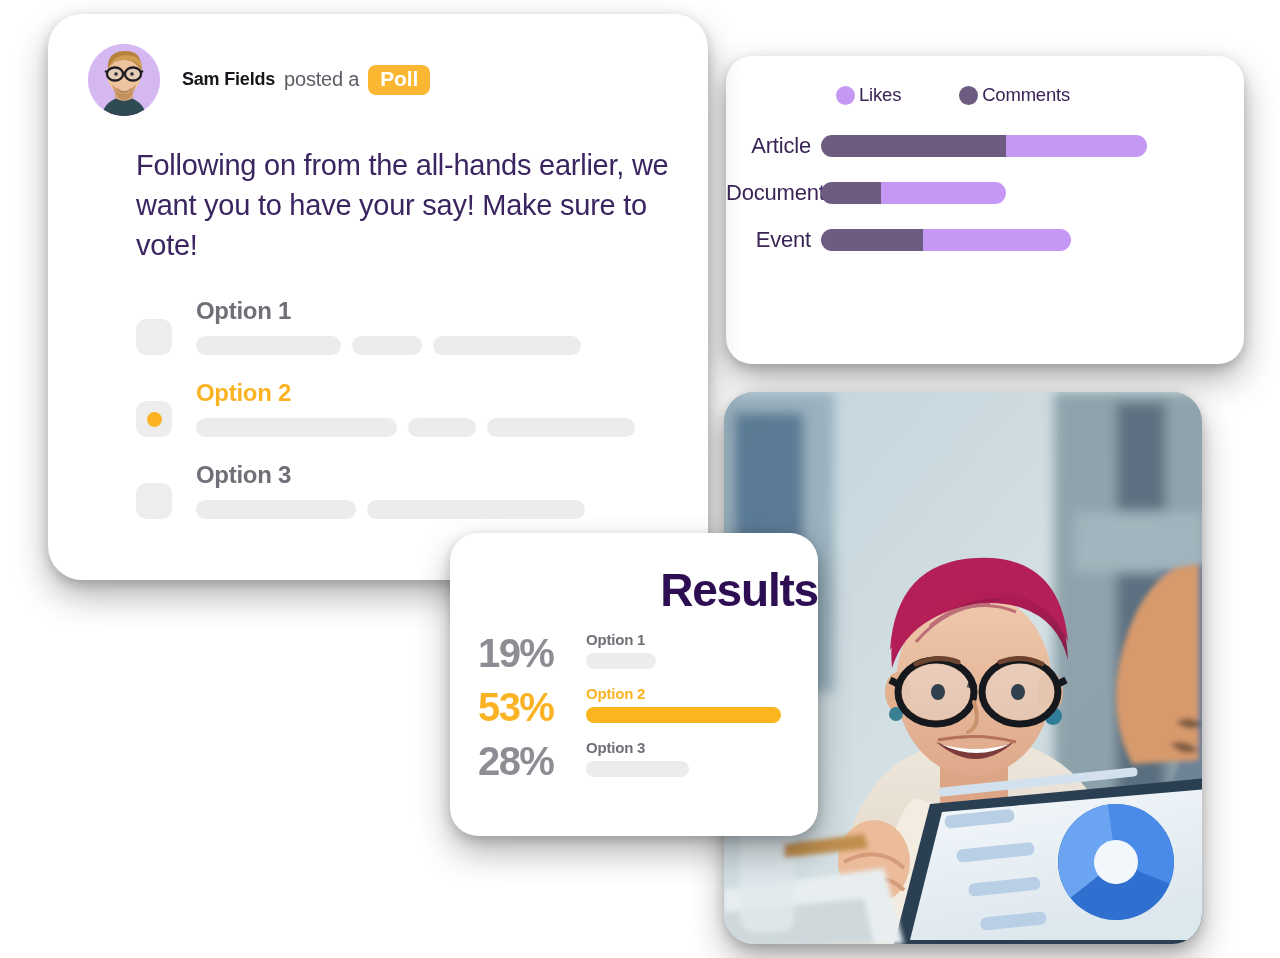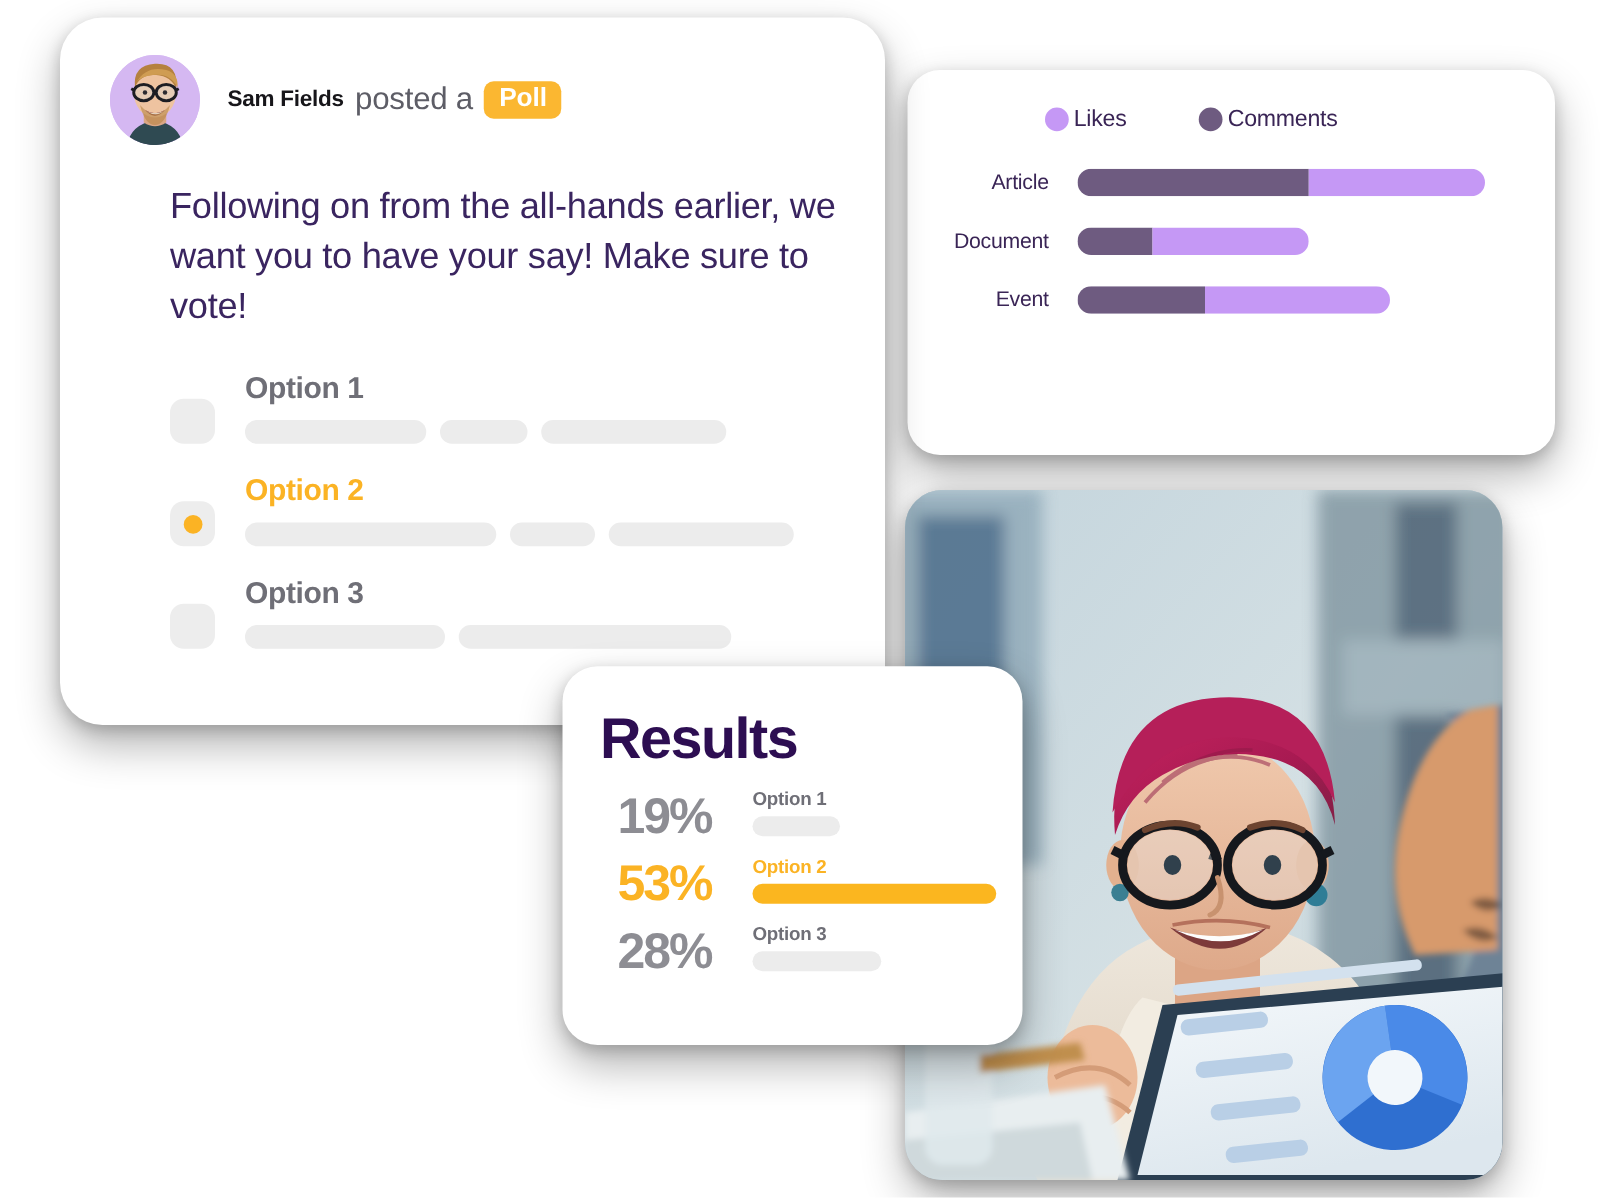--- a/index.html
+++ b/index.html
@@ -25,21 +25,21 @@
 
   .avatar {
     width:72px; height:72px; border-radius:50%;
     background:#d5b8f2; overflow:hidden; position:relative; flex:none;
   }
   .avatar svg { display:block; width:100%; height:100%; }
 
   .poll-head-txt { margin-left:22px; }
   .poll-name-line { display:flex; align-items:center; gap:9px; white-space:nowrap; }
   .poll-name { font-size:18px; font-weight:bold; color:#17161a; letter-spacing:-.2px; }
-  .poll-posted { font-size:25px; color:#5d5d66; letter-spacing:-.2px;text-align:right; }
+  .poll-posted { font-size:20px; color:#5d5d66; letter-spacing:-.2px;text-align:right; }
   .poll-badge {
     background:#fbb731; color:#ffffff; font-size:21px; font-weight:bold;
     border-radius:8px; padding:3px 12px 5px; line-height:1.05; letter-spacing:-.1px;
   }
   .poll-time { font-size:20px; color:#6a6a73; margin-top:7px; }
 
   .poll-body {
     margin:29px 0 0 88px; width:566px;
     font-size:29px; line-height:1.38; color:#3a2560; letter-spacing:-.25px;
   }
@@ -67,41 +67,41 @@
   
   #chart-card { left:726px; top:56px; width:518px; height:308px; border-radius:26px; }
   .legend { display:flex; gap:58px; padding:28px 0 0 110px; align-items:center; }
   .legend-item { display:flex; align-items:center; gap:4px; }
   .legend-dot { width:19px; height:19px; border-radius:50%; }
   .legend-label { font-size:18.5px; color:#3a2556; letter-spacing:-.2px; }
 
   .chart-rows { margin-top:16px; padding:0 0 0 0; }
   .chart-row { display:flex; align-items:center; height:47px; }
   .chart-cat {
-    width:136px; text-align:right; padding-right:23px;
-    font-size:17px; color:#3a2556; letter-spacing:-.2px; flex:none;
+    width:95px; text-align:right; padding-right:10px;
+    font-size:22px; color:#3a2556; letter-spacing:-.2px; flex:none;
   }
   .chart-bar { display:flex; height:22px; border-radius:11px; overflow:hidden; }
   .seg-comments { background:#6e5b80; }
   .seg-likes { background:#c598f5; }
 
   
   #photo-card {
     left:724px; top:392px; width:478px; height:552px;
     border-radius:30px; overflow:hidden; background:#9fb4bf;
   }
   #photo-card svg { display:block; width:100%; height:100%; }
 
   
   #results-card { left:450px; top:533px; width:368px; height:303px; border-radius:28px; }
   .results-title {
     font-size:46px; font-weight:bold; color:#2d0e52;
-    letter-spacing:-1.2px; padding:30px 0 0 30px;
-  }
-  .res-rows { padding:14px 16px 0 28px;margin-left:16px; }
+    letter-spacing:-1.2px; padding:30px 0 0 30px;text-align:right;
+  }
+  .res-rows { padding:14px 16px 0 28px; }
   .res-row { display:flex; align-items:flex-end; margin-bottom:12px; }
   .res-pct {
     font-size:40px; font-weight:bold; color:#8d8d93;
     letter-spacing:-1.6px; width:108px; line-height:1; flex:none;
   }
   .res-pct.sel { color:#fbb324; }
   .res-right { padding-bottom:4px; }
   .res-label { font-size:15px; color:#6f6f77; font-weight:bold; letter-spacing:-.2px; }
   .res-bar { height:16px; border-radius:8px; background:#ececec; margin-top:5px; }
   .res-bar.sel { background:#fbb61f; }

